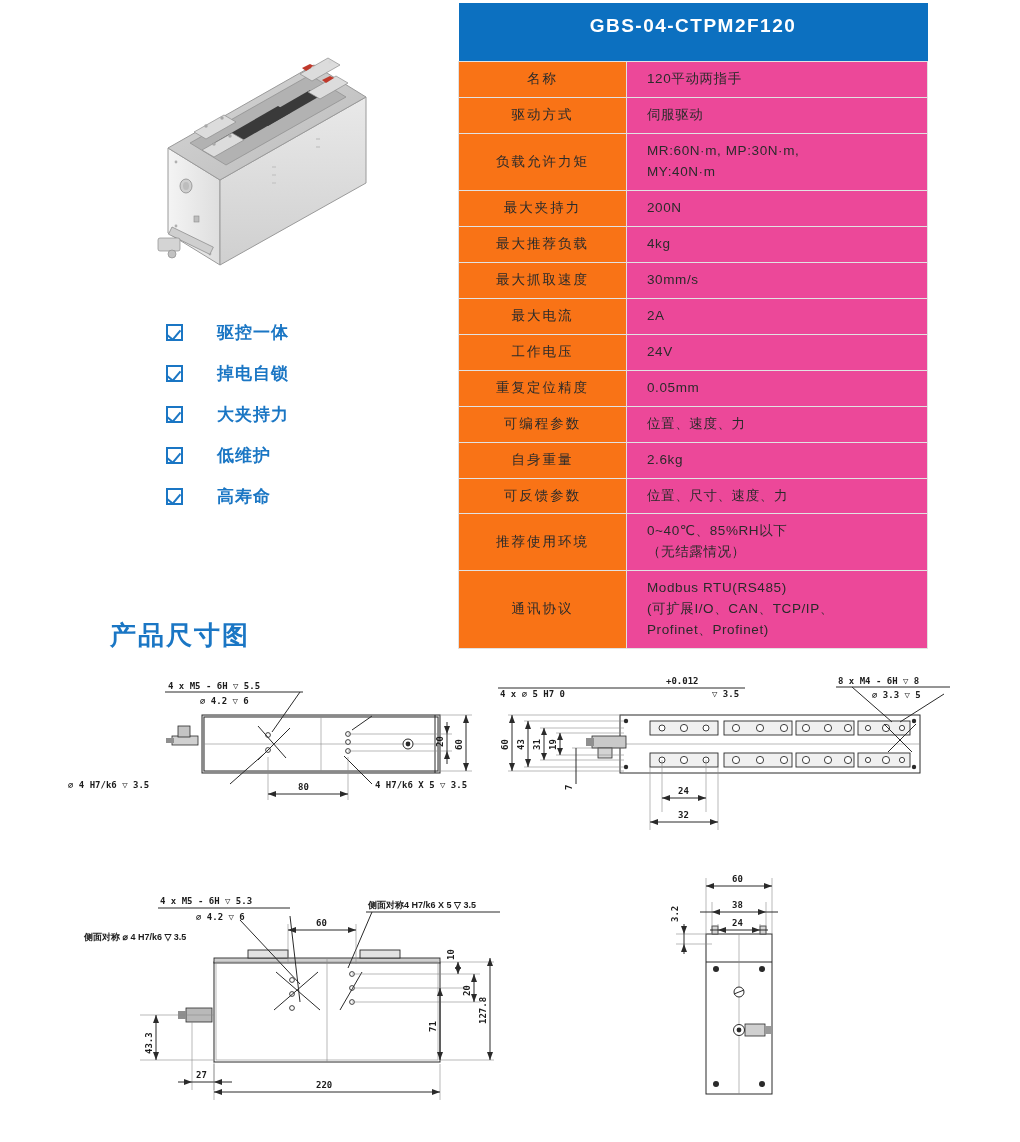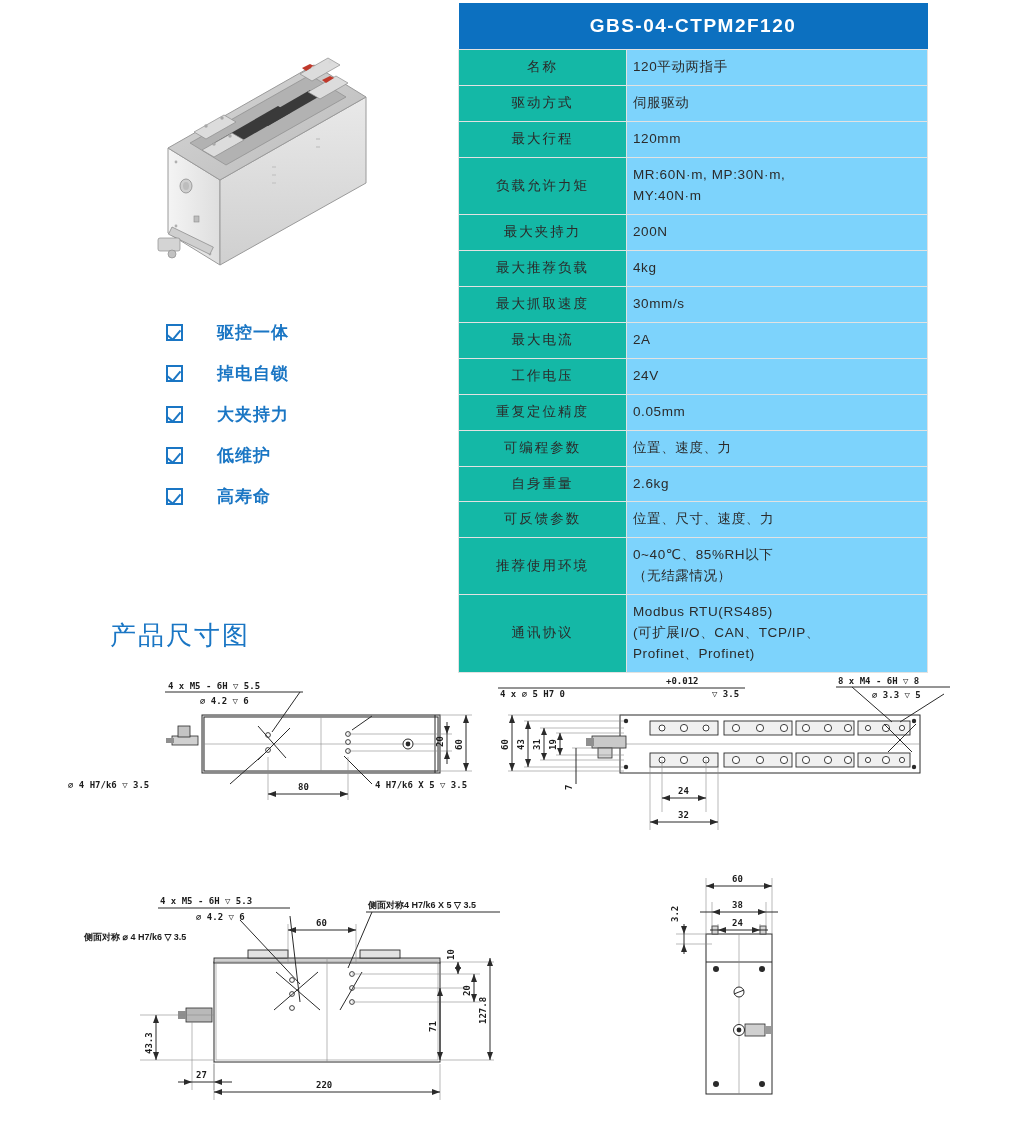--- a/index.html
+++ b/index.html
@@ -60,49 +60,49 @@
     border-collapse: collapse;
     background: #fff;
   }
   .spec-table .thead-cell {
     background: #0c70c0;
     color: #ffffff;
     font-size: 19px;
     font-weight: bold;
     letter-spacing: 1.5px;
     text-align: center;
-    padding: 8px 4px 9px;
+    padding: 8px 4px 21px;
     border: none;
   }
   .spec-table td {
     border: 1px solid #e2e2e2;
     font-size: 13.5px;
     line-height: 1.55;
     vertical-align: middle;
   }
   .spec-table td.k {
-    background: #14b8a6;
+    background: #f97316;
     width: 168px;
     text-align: center;
     color: #2b2b2b;
     letter-spacing: 2px;
     padding: 7px 21px;
   }
   .spec-table td.v {
-    background: #7dd3fc;
-    padding: 7px 6px 7px 6px;
+    background: #ec4899;
+    padding: 7px 6px 7px 20px;
     color: #2b2b2b;
     letter-spacing: 0.6px;
   }
   .spec-table td.v .line { display: block; }
 
   
   .section-heading {
     position: absolute; left: 110px; top: 618px;
-    font-size: 26px; font-weight: normal;
+    font-size: 26px; font-weight: bold;
     color: #1a76c4;
     letter-spacing: 2px;
   }
 
   
   .drawings {
     position: absolute; left: 0; top: 672px;
     width: 879px; height: 470px;
   }
   .drawings svg { display: block; }
@@ -218,26 +218,20 @@
     <tr>
       <td class="k">名称</td>
       <td class="v">
         <span class="line">120平动两指手</span>
       </td>
     </tr>
     <tr>
       <td class="k">驱动方式</td>
       <td class="v">
         <span class="line">伺服驱动</span>
-      </td>
-    </tr>
-    <tr>
-      <td class="k">最大行程</td>
-      <td class="v">
-        <span class="line">120mm</span>
       </td>
     </tr>
     <tr>
       <td class="k">负载允许力矩</td>
       <td class="v">
         <span class="line">MR:60N·m, MP:30N·m,</span>
         <span class="line">MY:40N·m</span>
       </td>
     </tr>
     <tr>

